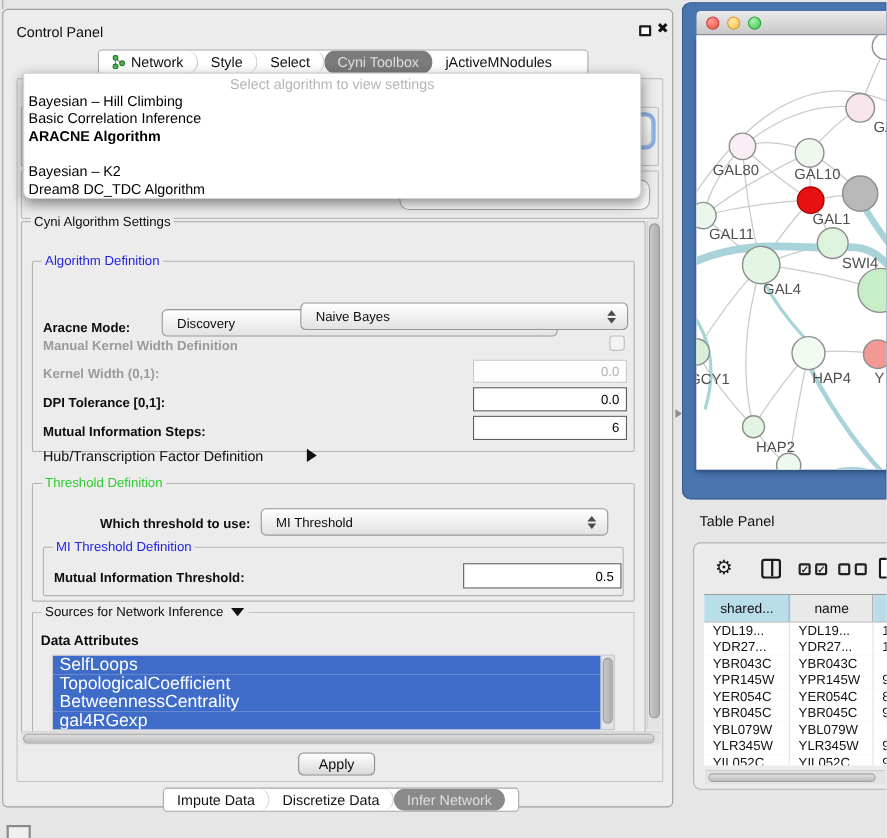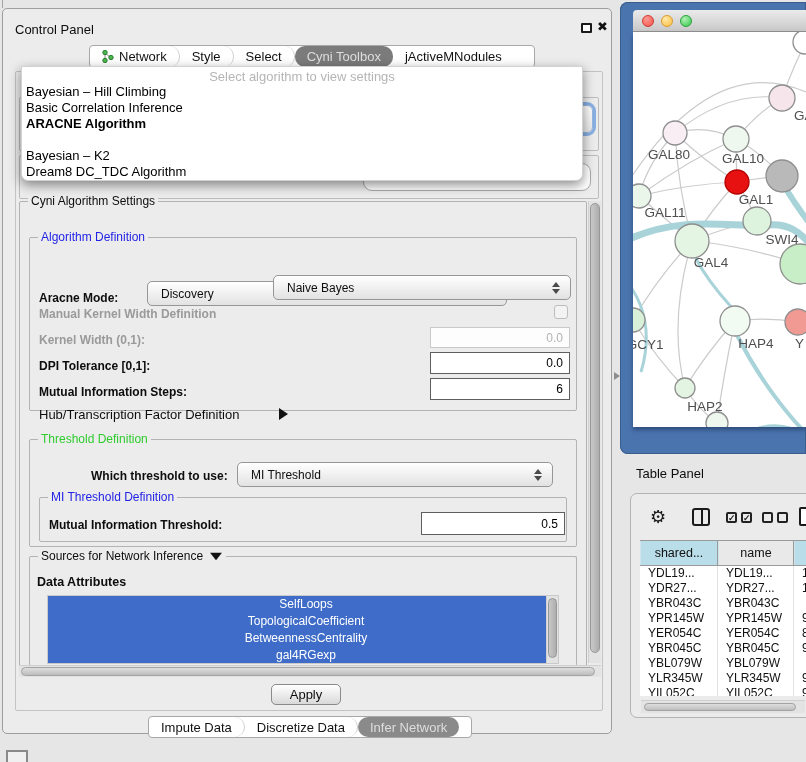--- a/index.html
+++ b/index.html
@@ -63,21 +63,21 @@
   .tfield { border:1px solid #5f5f5f; background:#fff; font-size:12px; color:#000;
     display:flex; align-items:center; justify-content:flex-end; padding-right:6px; }
   .tfield.dis { border-color:#c9c9c9; color:#b3b3b3; background:#fdfdfd; }
   .checkbox { border:1px solid #bdbdbd; border-radius:3px; background:#f3f3f3; width:14px; height:14px; }
 
   .arrow-right { display:inline-block; width:0; height:0; border-top:6px solid transparent;
     border-bottom:6px solid transparent; border-left:9px solid #111; }
   .arrow-down { display:inline-block; width:0; height:0; border-left:7px solid transparent;
     border-right:7px solid transparent; border-top:9px solid #111; }
 
-  .ditem { height:17px; line-height:17px; background:#3e6cc8; color:#fff; font-size:12px; padding-left:6px;text-align:center; }
+  .ditem { height:17px; line-height:17px; background:#3e6cc8; color:#fff; font-size:16px; padding-left:6px; }
 
   
   .vtrack { background:#e3e3e3; border-left:1px solid #cfcfcf; }
   .vthumb { background:linear-gradient(90deg,#c9c9c9,#adadad); border:1px solid #979797; border-radius:6px; }
   .htrack { background:#e3e3e3; border-top:1px solid #cfcfcf; }
   .hthumb { background:linear-gradient(#dedede,#bdbdbd); border:1px solid #a3a3a3; border-radius:5px; }
 
   .apply-btn { left:268px; top:675px; width:70px; height:21px; border:1px solid #8a8a8a; border-radius:5px;
     background:linear-gradient(#ffffff,#d9d9d9); font-size:13px; color:#0d0d0d;
     display:flex; align-items:center; justify-content:center; }

